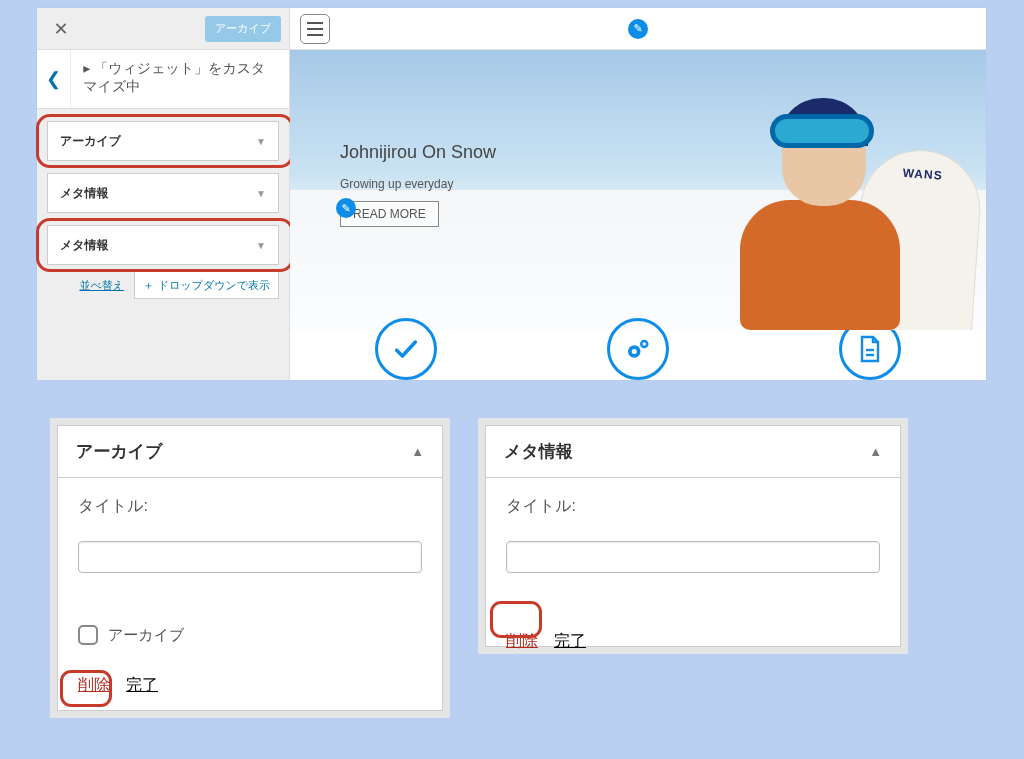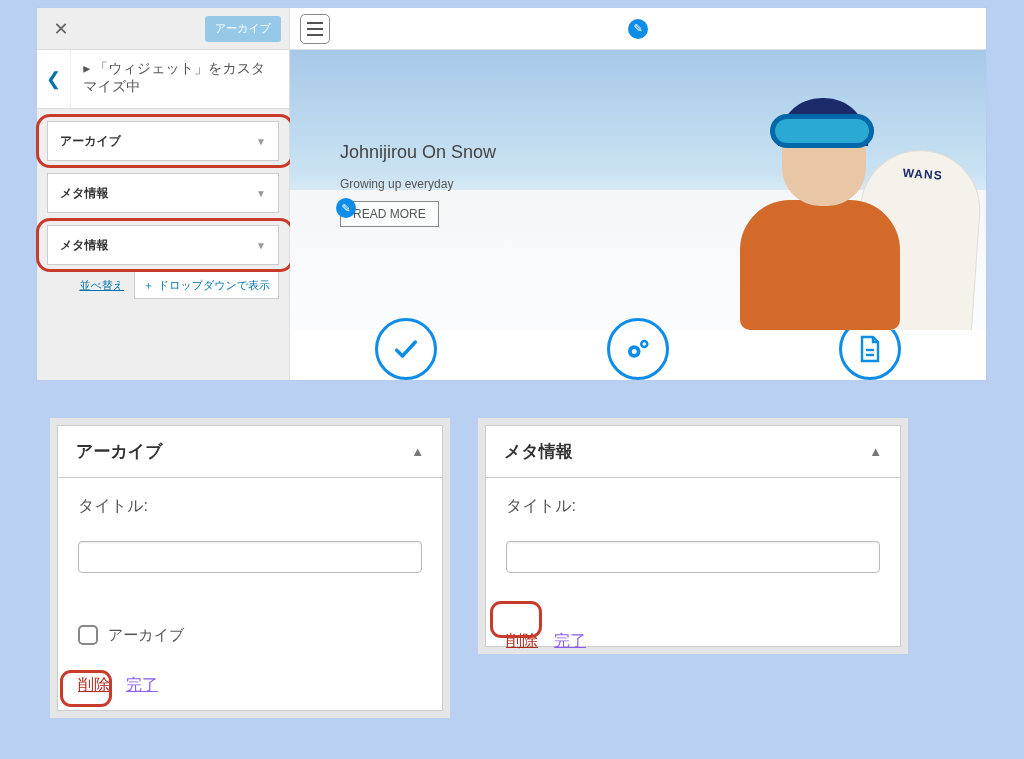--- a/index.html
+++ b/index.html
@@ -360,21 +360,21 @@
     border-radius: 4px;
     box-shadow: inset 0 1px 2px rgba(0,0,0,0.08);
     padding: 0 8px;
   }
   .chk-row { display: flex; align-items: center; gap: 10px; font-size: 15px; color:#555; }
   .chk {
     width: 20px; height: 20px; border: 2px solid #888; border-radius: 5px;
   }
   .action-row { display: flex; align-items: center; gap: 16px; margin-top: 6px; }
   .del-link { color: #b02a1e; text-decoration: underline; font-size: 16px; cursor: pointer; }
-  .done-link { color: #8b5cf6; text-decoration: underline; font-size: 16px; cursor: pointer; }
+  .done-link { color: #000000; text-decoration: underline; font-size: 16px; cursor: pointer; }
 
   .hl-del {
     position: absolute;
     border: 3px solid #c83a2a;
     border-radius: 11px;
     pointer-events: none;
   }
   .hl-del-a { left: 60px;  top: 670px; width: 52px; height: 37px; }
   .hl-del-b { left: 490px; top: 601px; width: 52px; height: 37px; }
 

